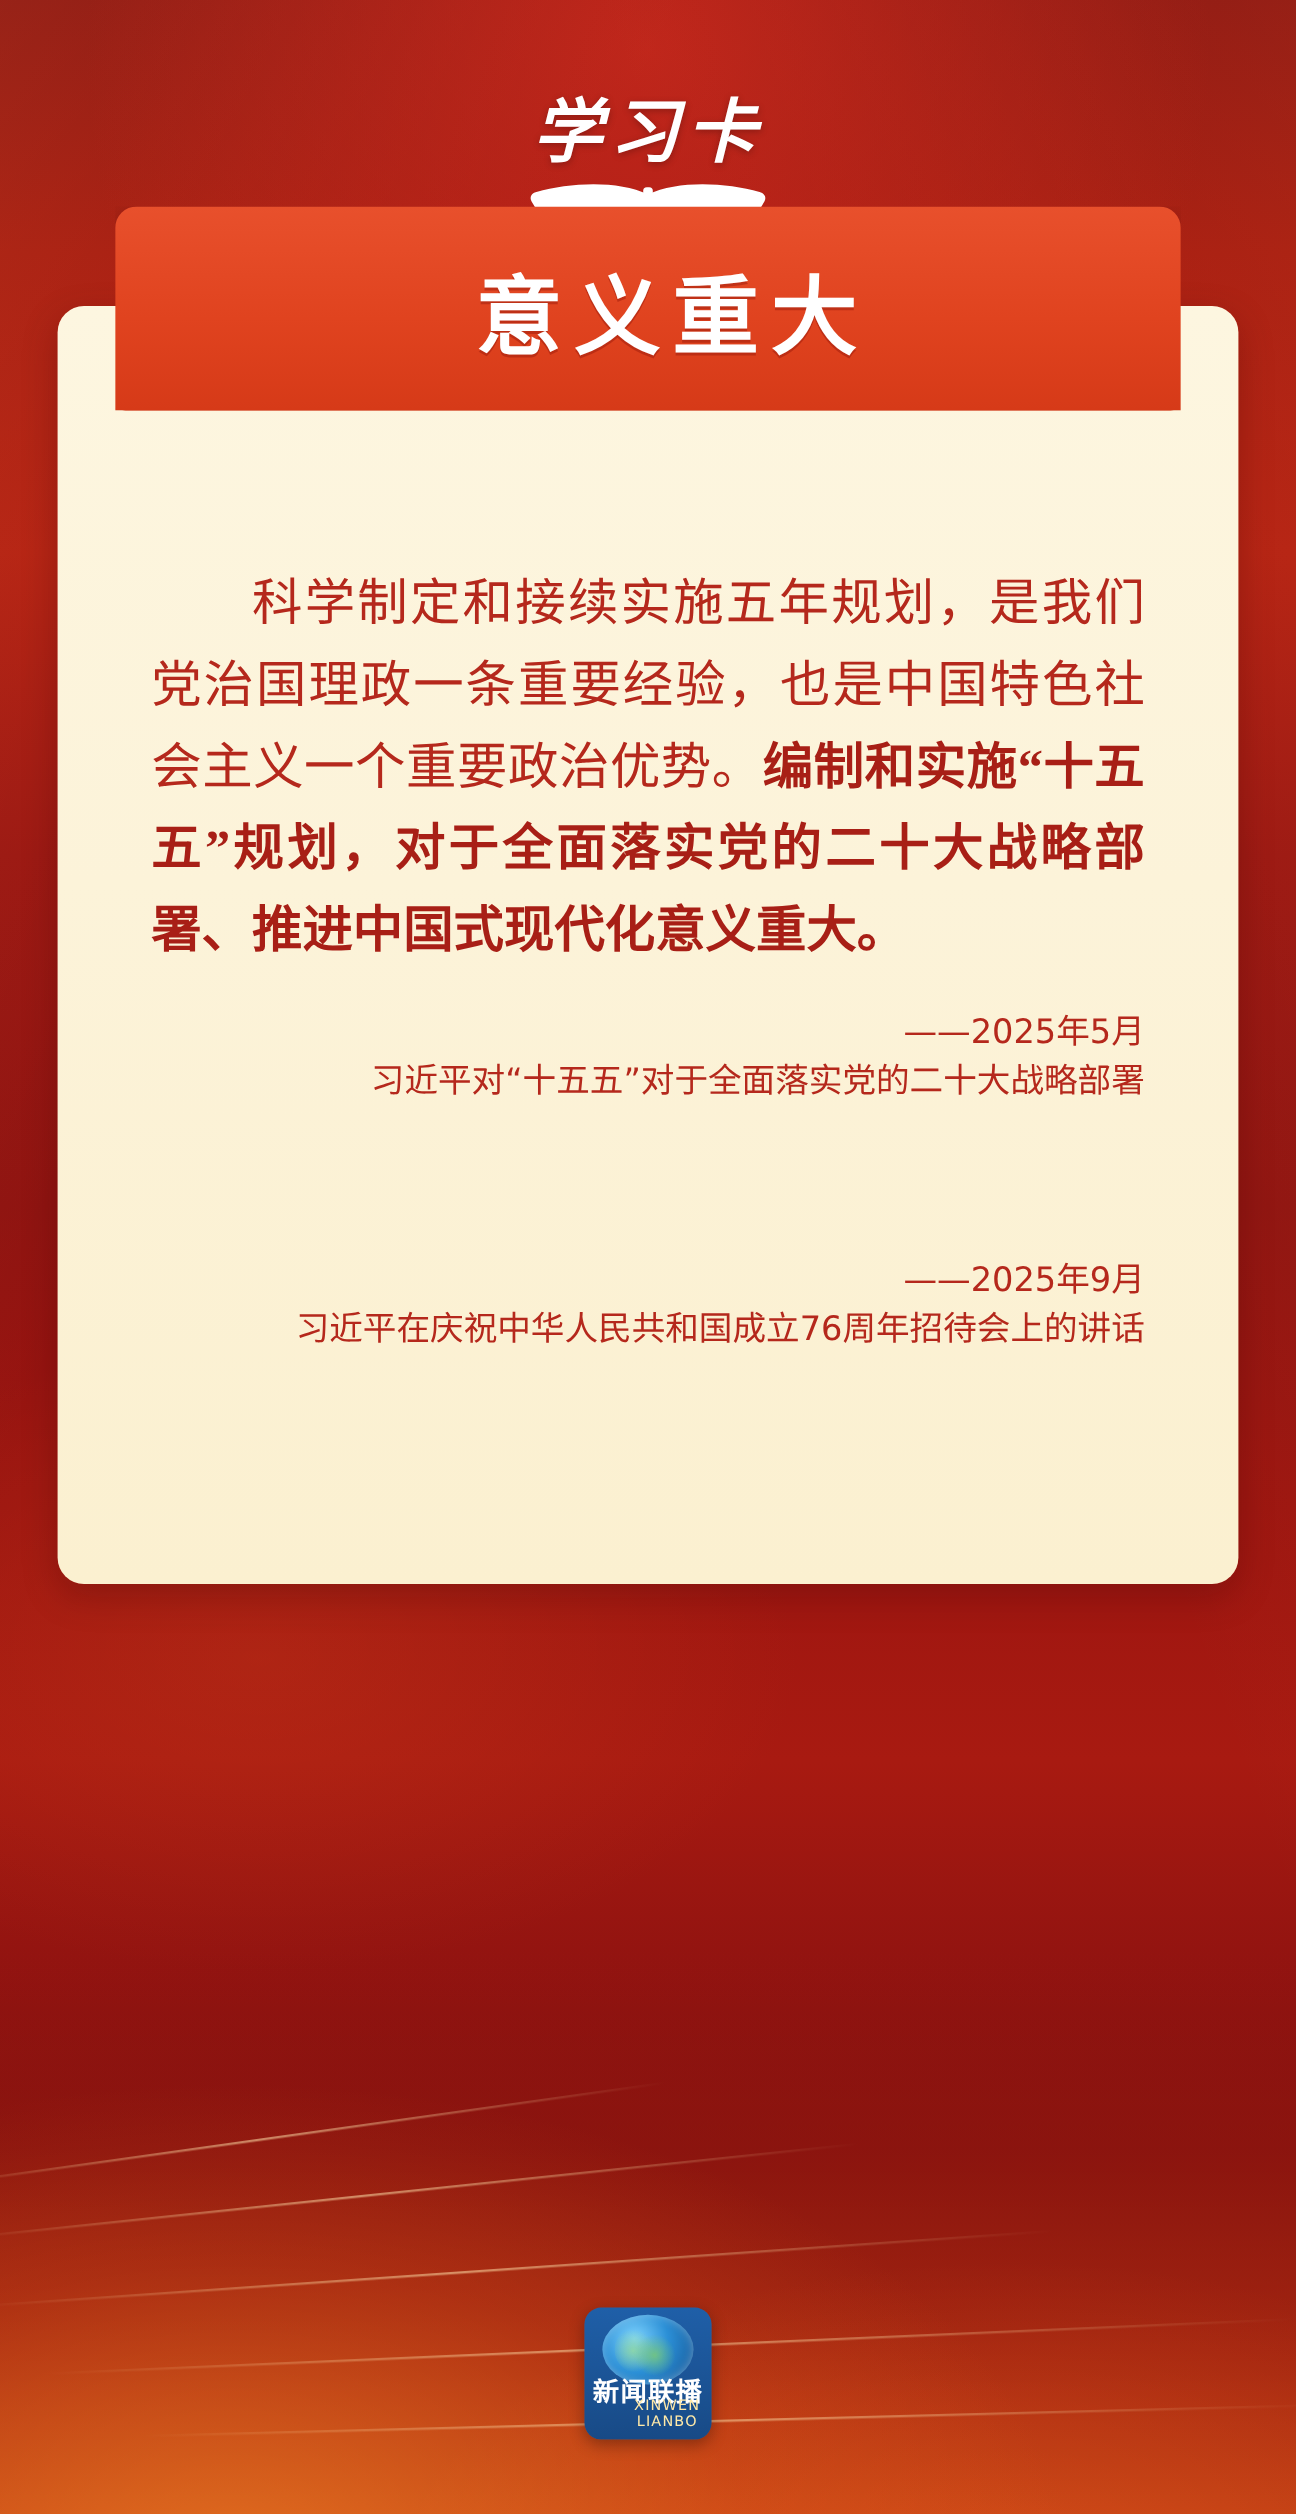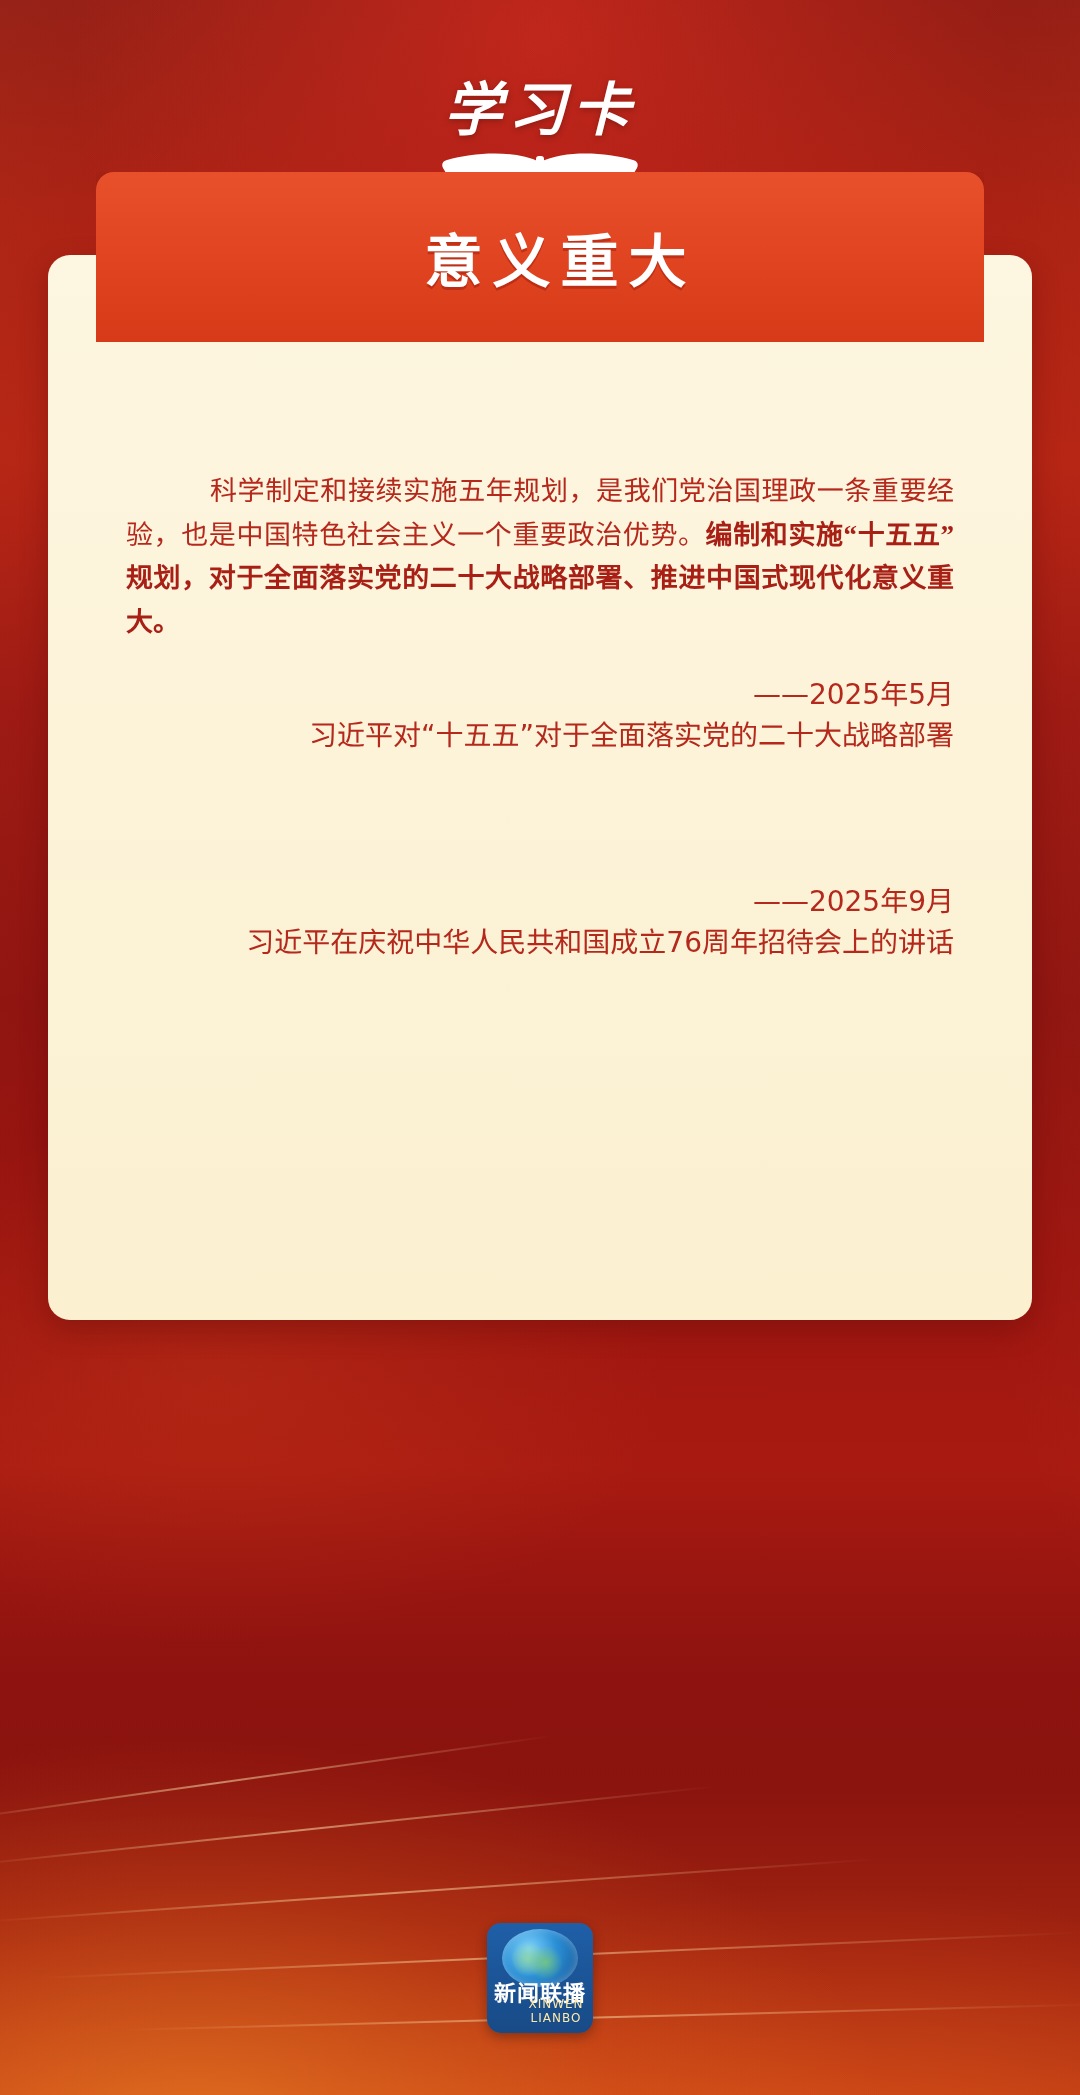--- a/index.html
+++ b/index.html
@@ -107,21 +107,21 @@
     clip-path: polygon(0 0, 100% 0, 86% 100%, 14% 100%);
   }
   .banner-title {
     position: absolute;
     inset: 0;
     display: flex;
     align-items: center;
     justify-content: center;
     font-family: "DejaVu Sans", "Liberation Sans", sans-serif;
     font-weight: 700;
-    font-size: 58px;
+    font-size: 72px;
     letter-spacing: 10px;
     color: #ffffff;
     text-shadow: 0 3px 0 rgba(150,25,10,0.45);
     padding-left: 41px;
   }
 
   
   .card {
     position: absolute;
     top: 255px;
@@ -134,21 +134,21 @@
   }
   .card-inner {
     position: absolute;
     left: 78px;
     right: 78px;
     top: 215px;
   }
 
   .para {
     font-family: "Liberation Serif", "DejaVu Serif", serif;
-    font-size: 27px;
+    font-size: 42px;
     line-height: 1.62;
     color: #b5281c;
     text-indent: 84px;
     text-align: justify;
     margin: 0;
   }
   .para b {
     font-weight: 700;
     color: #a81f16;
   }

